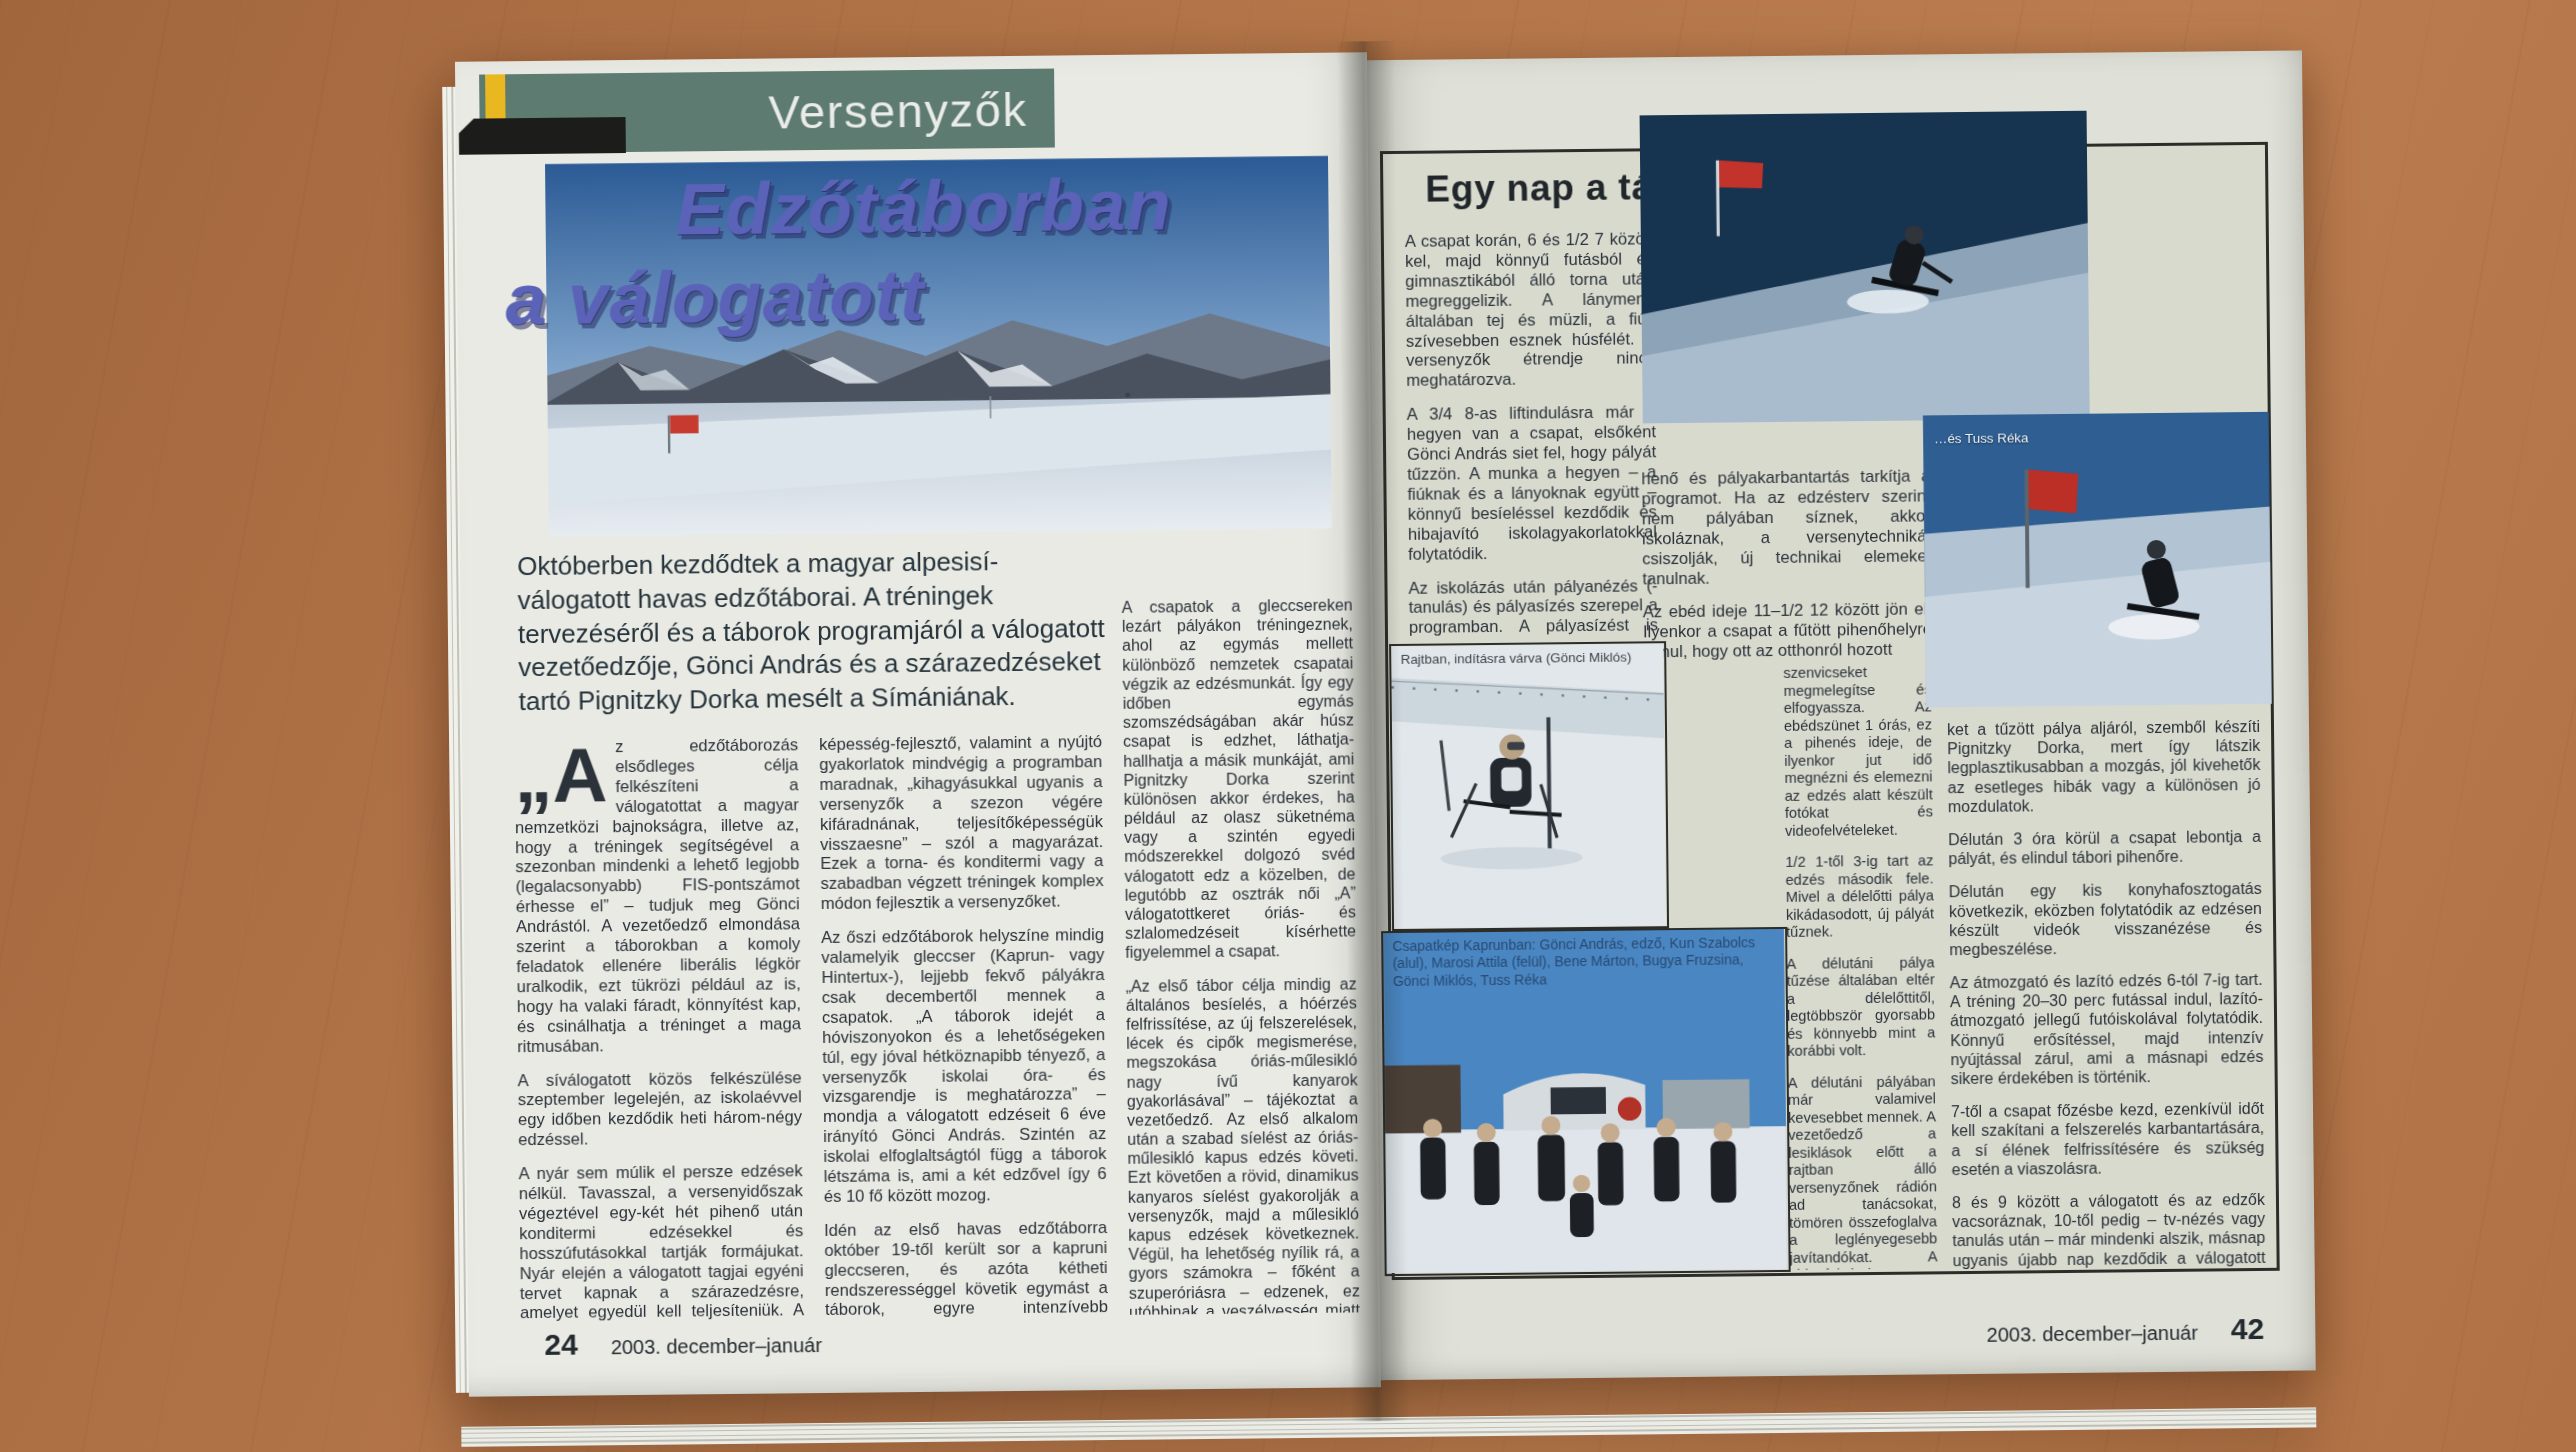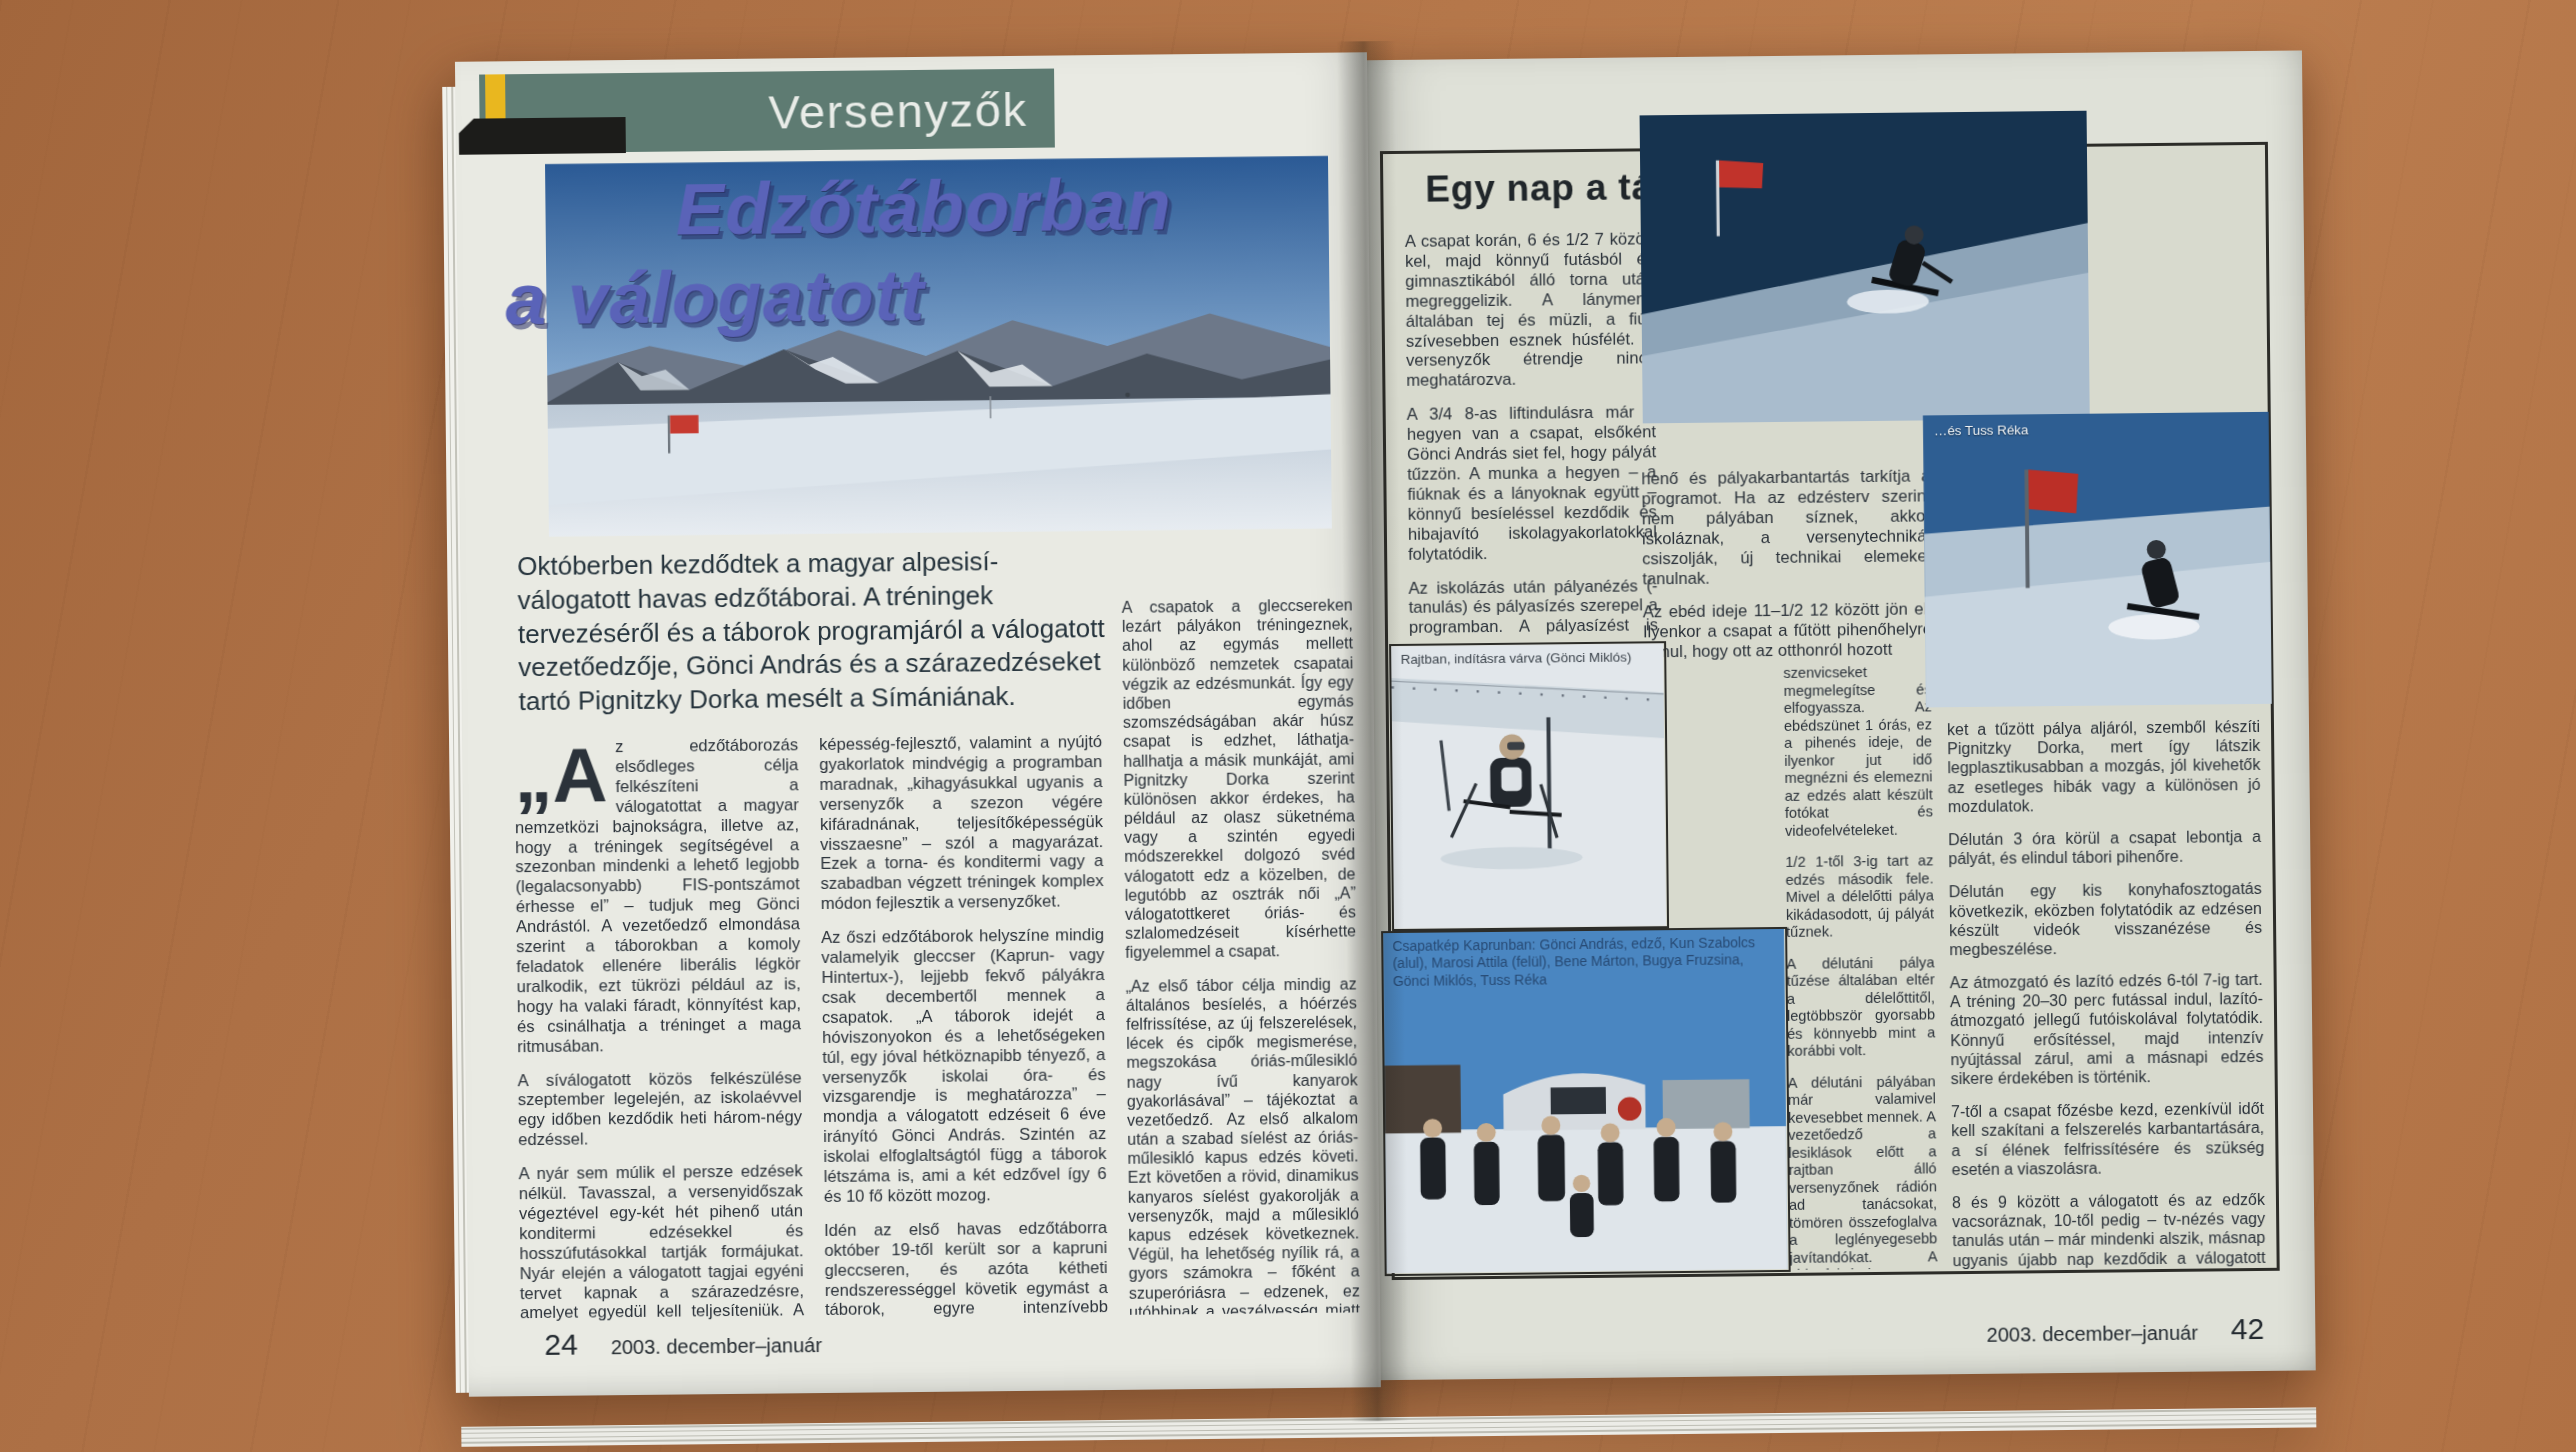--- a/index.html
+++ b/index.html
@@ -38,37 +38,37 @@
   .mtitle.t2{left:-41px;top:93px;}
   .lead{position:absolute;left:57px;top:489px;width:590px;font-size:26px;line-height:1.30;color:#25333c;}
   .bodycol{position:absolute;text-align:justify;color:#2b323a;font-size:16.6px;line-height:1.20;overflow:hidden;}
   .bodycol p{margin:0 0 14px 0;}
   .colL1{left:52px;top:677px;width:284px;height:584px;}
   .colL2{left:357px;top:677px;width:283px;height:584px;}
   .colL3{left:661px;top:543px;width:231px;height:717px;font-size:16px;}
   .dropcap{float:left;font-size:76px;line-height:.78;padding:8px 8px 0 0;font-weight:bold;color:#2b323a;}
   .pfoot{position:absolute;display:flex;align-items:baseline;gap:33px;color:#232a30;}
   .footL{left:76px;top:1267px;}
-  .pnum{font-size:30px;font-weight:normal;}
+  .pnum{font-size:30px;font-weight:bold;}
   .pissue{font-size:20px;}
 
   
   .daybox{position:absolute;left:12px;top:91px;width:888px;height:1129px;background:#d8dace;border:3.2px solid #2c2c28;box-sizing:border-box;}
   .daybox-title{position:absolute;left:57px;top:109px;font-size:37px;font-weight:bold;color:#20262a;letter-spacing:0.8px;}
   .colR1{left:36px;top:172px;width:249px;height:409px;}
   .colR2w{left:270px;top:412px;width:289px;height:194px;}
   .colR2n{left:410px;top:609px;width:148px;height:605px;font-size:14.6px;}
   .colR3{left:573px;top:666px;width:313px;height:549px;font-size:16px;}
   .rp-photo{position:absolute;overflow:hidden;border:2.4px solid #2c2c28;box-sizing:border-box;}
   .ph-skier1{left:272px;top:58px;width:447px;height:308px;border:none;z-index:4;}
   .ph-skier2{left:552px;top:361px;width:346px;height:292px;border:none;z-index:5;}
   .ph-start{left:16px;top:584px;width:277px;height:287px;z-index:4;}
   .ph-team{left:4.7px;top:871px;width:406px;height:345px;z-index:4;}
   .cap{position:absolute;font-size:13.4px;}
-  .cap-tuss{left:11px;top:8px;color:#eef2f5;text-shadow:0 0.8px 1.6px rgba(0,0,0,.5);}
+  .cap-tuss{left:11px;top:16px;color:#eef2f5;text-shadow:0 0.8px 1.6px rgba(0,0,0,.5);}
   .cap-start{left:9.5px;top:6.3px;color:#3c444c;width:253px;}
   .cap-team{left:9.5px;top:4.7px;color:#274a74;width:379px;line-height:1.25;font-size:14px;}
   .footR{left:489px;top:1261px;width:395px;justify-content:flex-end;}
 
   svg{position:absolute;left:0;top:0;}
 </style>
 </head>
 <body>
 
 <div class="woodgrain"></div>

